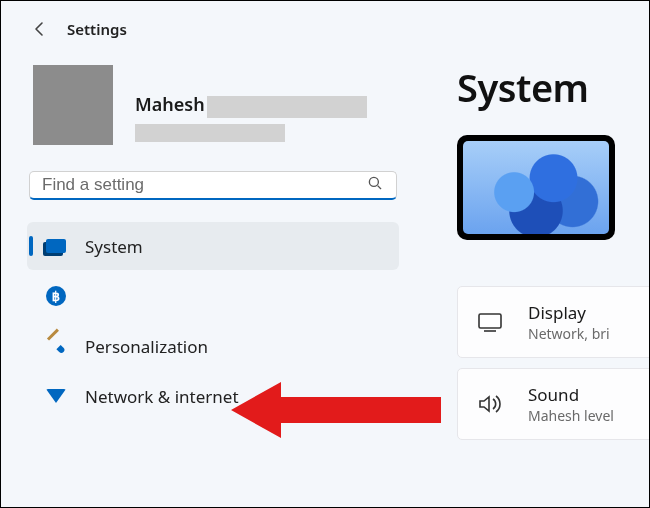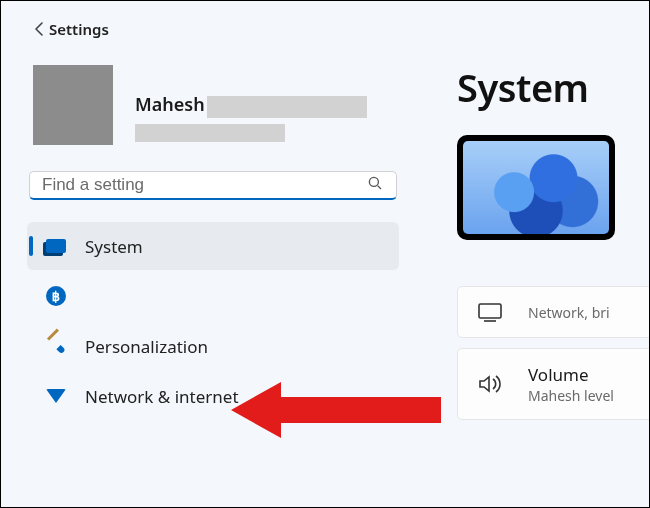--- a/index.html
+++ b/index.html
@@ -9,20 +9,21 @@
     background: #f4f7fb;
     color: #1a1a1a;
     position: relative;
     border: 1px solid #000;
   }
 
   
   .topbar {
     display: flex;
     align-items: center;
+    gap: 18px;
     padding: 18px 33px 14px 30px;
   }
   .back-btn {
     width: 18px; height: 18px;
     display: flex; align-items: center; justify-content: center;
     color: #444;
     cursor: pointer;
   }
   .topbar-title {
     font-size: 15px;
@@ -264,34 +265,35 @@
     </div>
 
     <div class="tile">
       <span class="tile-icon">
         <svg width="26" height="22" viewBox="0 0 26 22" fill="none" stroke="currentColor" stroke-width="1.6">
             <rect x="2" y="3" width="22" height="14" rx="1.5"></rect>
             <line x1="7" y1="20" x2="19" y2="20"></line>
           </svg>
       </span>
       <span class="tile-txt">
+        <span class="tile-title">Display</span>
         <span class="tile-sub">Network, bri</span>
       </span>
     </div>
 
     <div class="tile">
       <span class="tile-icon">
         <svg width="26" height="22" viewBox="0 0 26 22" fill="none" stroke="currentColor" stroke-width="1.6">
             <path d="M3 8 h4 l5 -4 v14 l-5 -4 h-4 z" fill="none"></path>
             <path d="M16 6 a6 6 0 0 1 0 10"></path>
             <path d="M19 3 a10 10 0 0 1 0 16"></path>
           </svg>
       </span>
       <span class="tile-txt">
-        <span class="tile-title">Volume</span>
+        <span class="tile-title">Sound</span>
         <span class="tile-sub">Mahesh level</span>
       </span>
     </div>
   </div>
 </div>
 
 <svg class="arrow" viewBox="0 0 210 70">
   <polygon points="0,35 50,7 50,22 210,22 210,48 50,48 50,63" fill="#e21b1b"></polygon>
 </svg>
 

